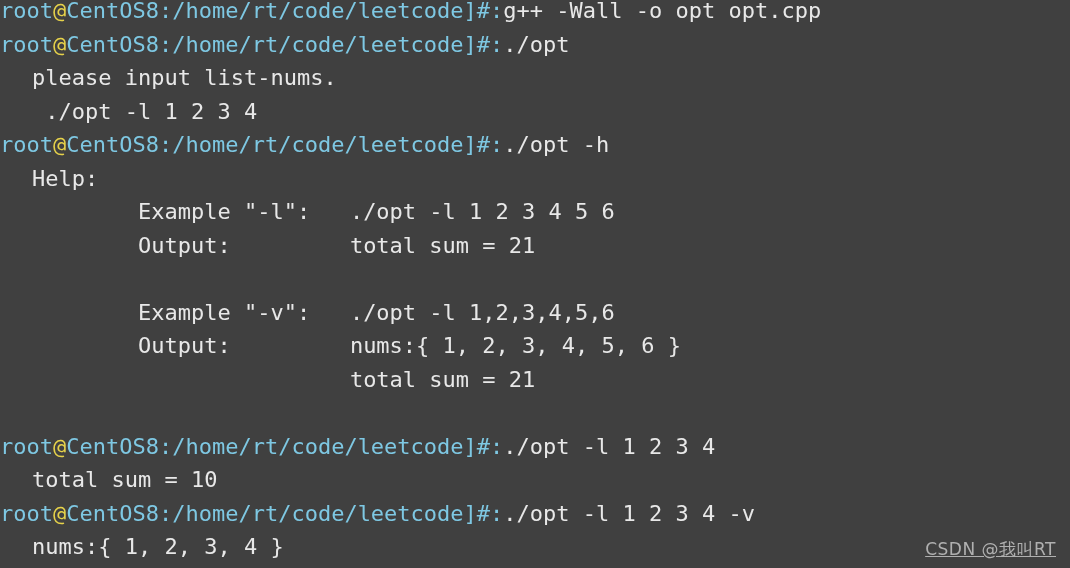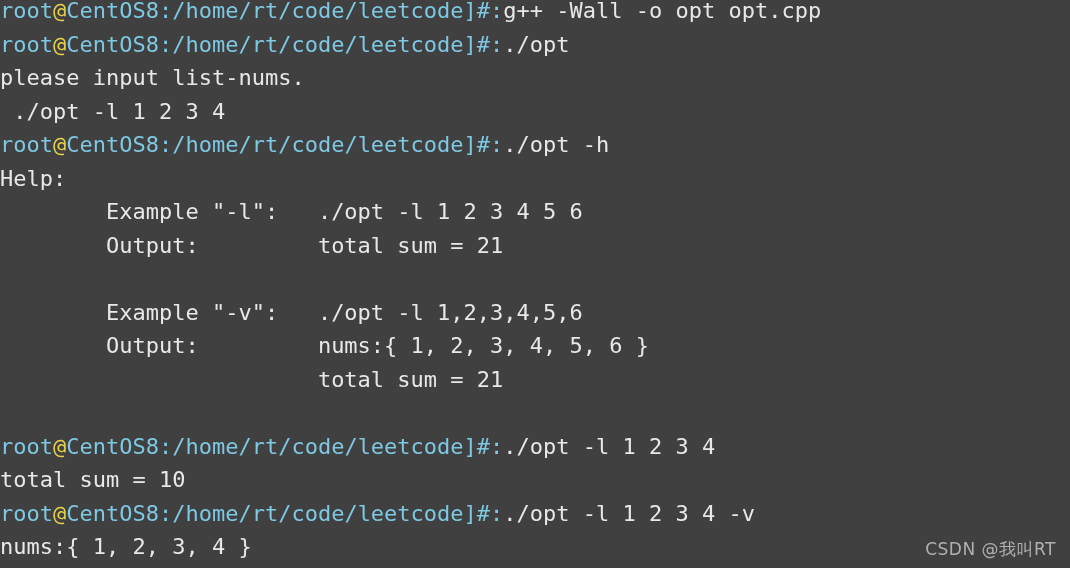--- a/index.html
+++ b/index.html
@@ -35,30 +35,32 @@
     color: #7ec8e3;
   }
   .at {
     color: #e6d24a;
   }
   .cmd {
     color: #e8e8e8;
   }
   .out {
     color: #e8e8e8;
+    padding-left: 32px;
   }
   #watermark {
     position: absolute;
     right: 14px;
     top: 533px;
     font-family: "DejaVu Sans", "Liberation Sans", sans-serif;
     font-size: 17px;
     color: #b0b0b0;
     letter-spacing: 0.5px;
     white-space: pre;
+    text-decoration: underline;
   }
 </style>
 </head>
 <body>
 
 <div id="terminal">
   <div id="screen"><div class="line"><span class="prompt">root</span><span class="at">@</span><span class="prompt">CentOS8:/home/rt/code/leetcode]#:</span><span class="cmd">g++ -Wall -o opt opt.cpp</span></div><div class="line"><span class="prompt">root</span><span class="at">@</span><span class="prompt">CentOS8:/home/rt/code/leetcode]#:</span><span class="cmd">./opt</span></div><div class="line"><span class="out">please input list-nums.</span></div><div class="line"><span class="out"> ./opt -l 1 2 3 4</span></div><div class="line"><span class="prompt">root</span><span class="at">@</span><span class="prompt">CentOS8:/home/rt/code/leetcode]#:</span><span class="cmd">./opt -h</span></div><div class="line"><span class="out">Help:</span></div><div class="line"><span class="out">        Example "-l":   ./opt -l 1 2 3 4 5 6</span></div><div class="line"><span class="out">        Output:         total sum = 21</span></div><div class="line"><span class="out"></span></div><div class="line"><span class="out">        Example "-v":   ./opt -l 1,2,3,4,5,6</span></div><div class="line"><span class="out">        Output:         nums:{ 1, 2, 3, 4, 5, 6 }</span></div><div class="line"><span class="out">                        total sum = 21</span></div><div class="line"><span class="out"></span></div><div class="line"><span class="prompt">root</span><span class="at">@</span><span class="prompt">CentOS8:/home/rt/code/leetcode]#:</span><span class="cmd">./opt -l 1 2 3 4</span></div><div class="line"><span class="out">total sum = 10</span></div><div class="line"><span class="prompt">root</span><span class="at">@</span><span class="prompt">CentOS8:/home/rt/code/leetcode]#:</span><span class="cmd">./opt -l 1 2 3 4 -v</span></div><div class="line"><span class="out">nums:{ 1, 2, 3, 4 }</span></div><div class="line"><span class="out">total sum = 10</span></div></div>
   <div id="watermark">CSDN @我叫RT</div>
 </div>
 

